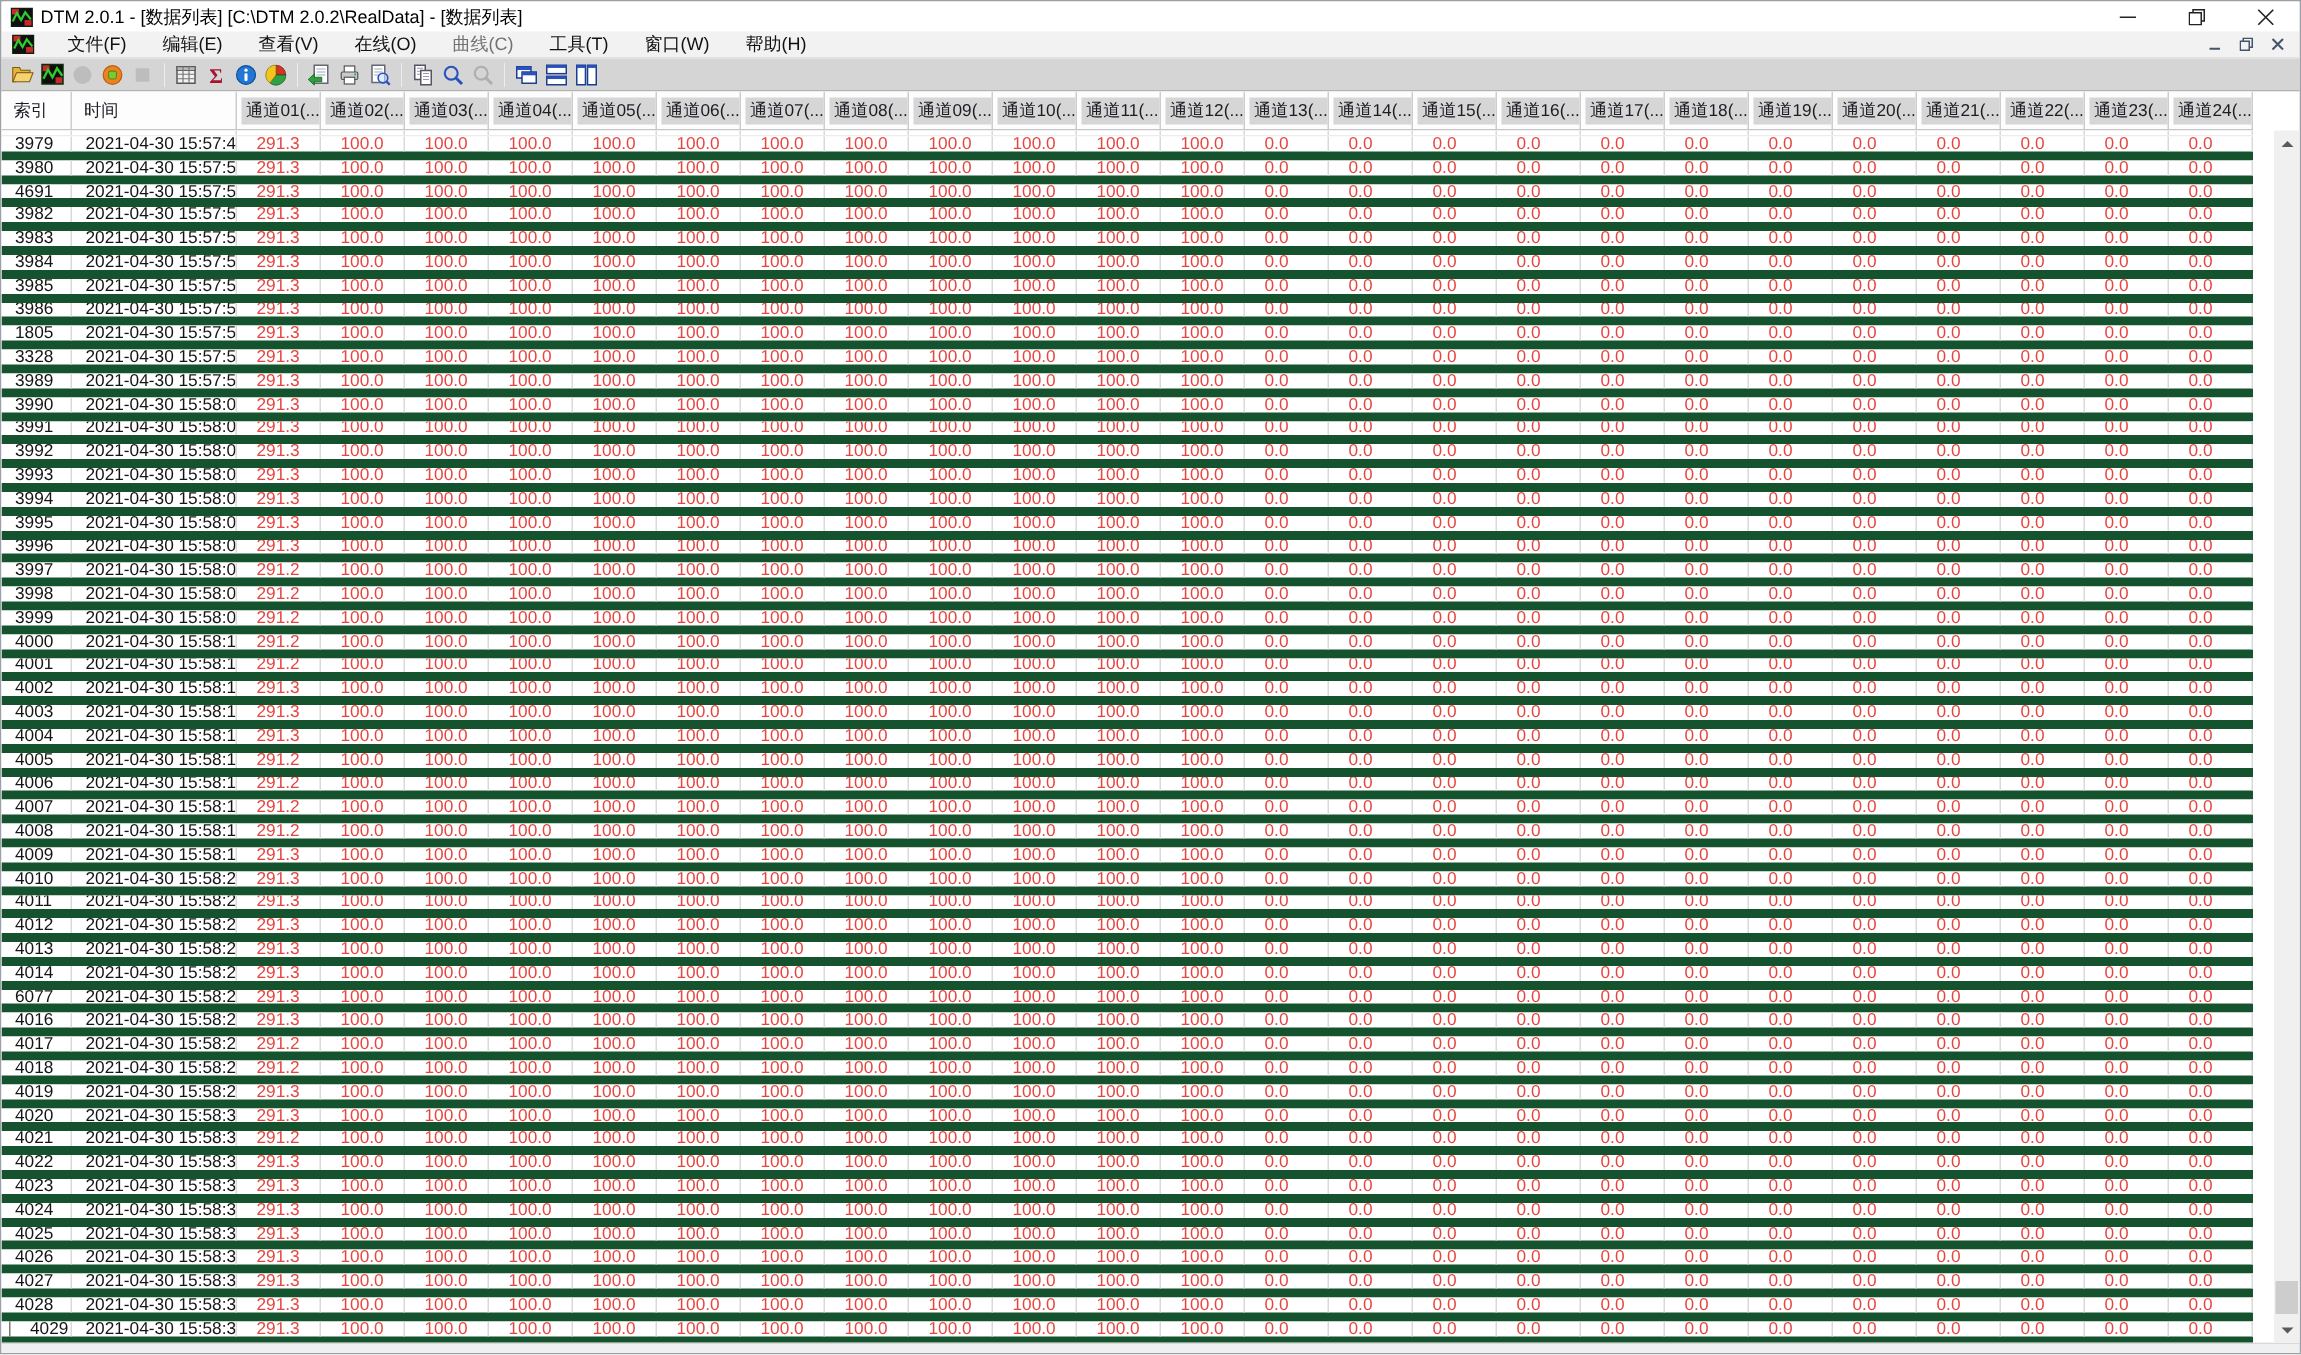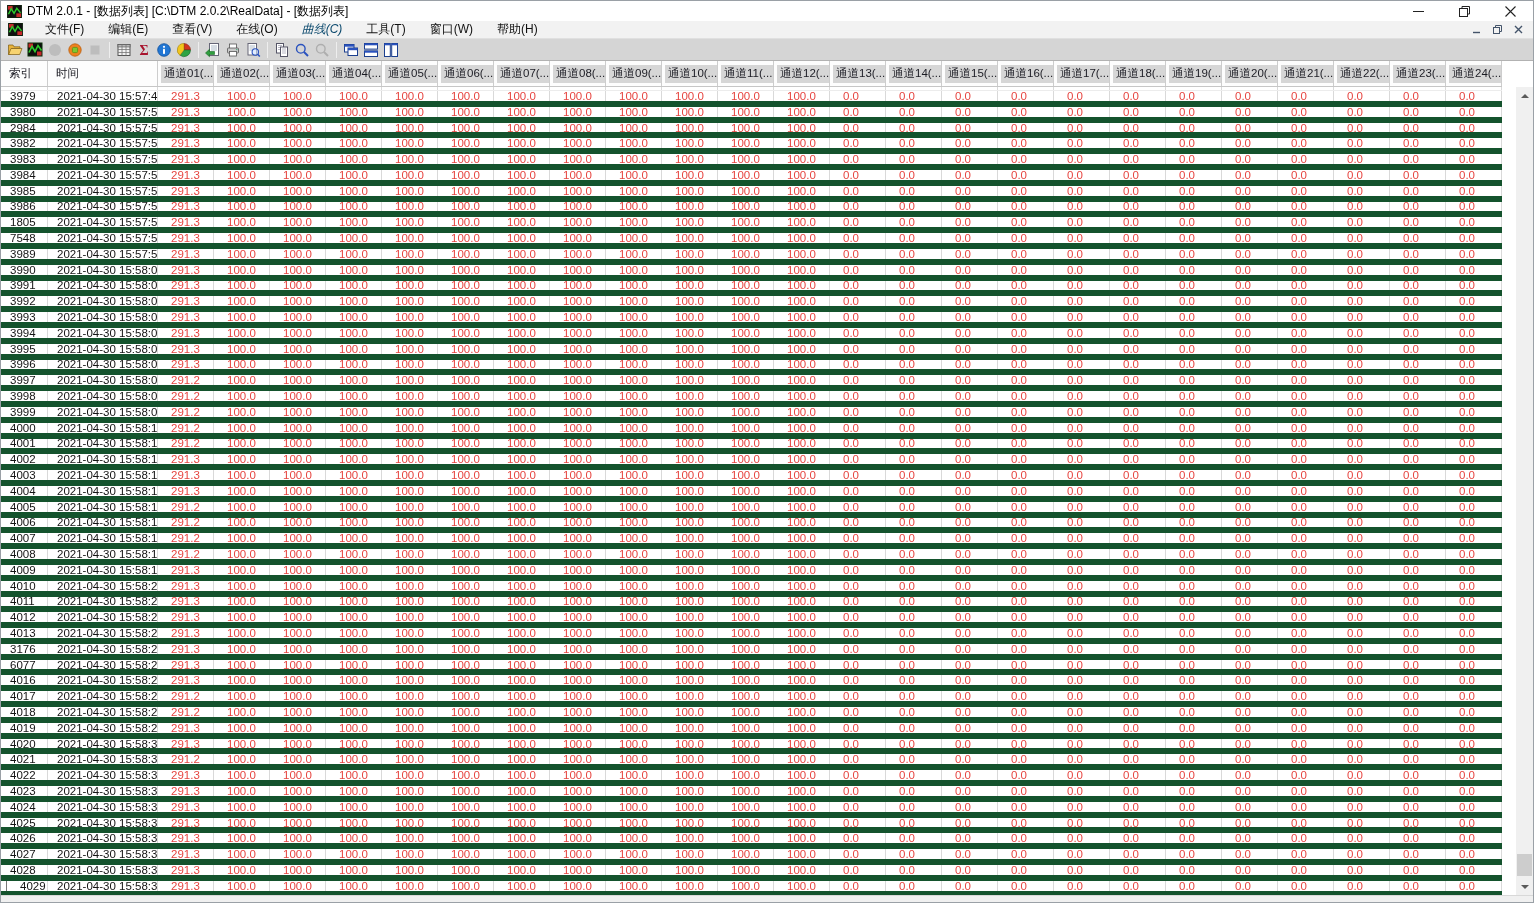--- a/index.html
+++ b/index.html
@@ -12,21 +12,21 @@
   .app-ico { width:15px; height:13px; margin:0 5px 0 6px; flex:0 0 auto; }
   .title-text { font-size:12px; color:#000; white-space:nowrap; }
   .win-btns { margin-left:auto; display:flex; height:100%; }
   .win-btn { width:46px; height:100%; display:flex; align-items:center; justify-content:center; }
   .win-btn svg { width:11px; height:11px; }
 
   
   .menubar { height:18px; background:#f2f2f2; display:flex; align-items:center; border-bottom:1px solid #e0e0e0; flex:0 0 auto; }
   .mdi-ico { width:15px; height:13px; margin:0 10px 0 7px; flex:0 0 auto; }
   .menu-item { font-size:12px; color:#111; padding:0 12px; height:100%; display:flex; align-items:center; white-space:nowrap; }
-  .menu-item.disabled { color:#0c4a6e;font-style:italic; }
+  .menu-item.disabled { color:#737373; }
   .mdi-btns { margin-left:auto; display:flex; align-items:center; gap:8px; padding-right:8px; }
   .mdi-btn { width:13px; height:12px; display:flex; align-items:center; justify-content:center; }
   .mdi-btn svg { width:9px; height:9px; }
 
   
   .toolbar { height:22px; background:#d5d5d5; border-bottom:1px solid #b2b2b2; display:flex; align-items:center; padding-left:4px; flex:0 0 auto; }
   .tb-btn { width:20px; height:20px; display:flex; align-items:center; justify-content:center; }
   .tb-btn svg { width:16px; height:16px; }
   .tb-sep { width:1px; height:16px; background:#9d9d9d; border-right:1px solid #eee; margin:0 4px; }
 
@@ -426,21 +426,21 @@
             <div class="cell val col-ch">0.0</div>
             <div class="cell val col-ch">0.0</div>
             <div class="cell val col-ch">0.0</div>
             <div class="cell val col-ch">0.0</div>
             <div class="cell val col-ch">0.0</div>
             <div class="cell val col-ch">0.0</div>
             <div class="cell val col-ch">0.0</div>
             <div class="cell val col-ch">0.0</div>
           </div>
           <div class="row">
-            <div class="cell idx col-idx">2984</div>
+            <div class="cell idx col-idx">4691</div>
             <div class="cell time col-time">2021-04-30 15:57:51</div>
             <div class="cell val col-ch">291.3</div>
             <div class="cell val col-ch">100.0</div>
             <div class="cell val col-ch">100.0</div>
             <div class="cell val col-ch">100.0</div>
             <div class="cell val col-ch">100.0</div>
             <div class="cell val col-ch">100.0</div>
             <div class="cell val col-ch">100.0</div>
             <div class="cell val col-ch">100.0</div>
             <div class="cell val col-ch">100.0</div>
@@ -622,21 +622,21 @@
             <div class="cell val col-ch">0.0</div>
             <div class="cell val col-ch">0.0</div>
             <div class="cell val col-ch">0.0</div>
             <div class="cell val col-ch">0.0</div>
             <div class="cell val col-ch">0.0</div>
             <div class="cell val col-ch">0.0</div>
             <div class="cell val col-ch">0.0</div>
             <div class="cell val col-ch">0.0</div>
           </div>
           <div class="row">
-            <div class="cell idx col-idx">7548</div>
+            <div class="cell idx col-idx">3328</div>
             <div class="cell time col-time">2021-04-30 15:57:58</div>
             <div class="cell val col-ch">291.3</div>
             <div class="cell val col-ch">100.0</div>
             <div class="cell val col-ch">100.0</div>
             <div class="cell val col-ch">100.0</div>
             <div class="cell val col-ch">100.0</div>
             <div class="cell val col-ch">100.0</div>
             <div class="cell val col-ch">100.0</div>
             <div class="cell val col-ch">100.0</div>
             <div class="cell val col-ch">100.0</div>
@@ -1350,21 +1350,21 @@
             <div class="cell val col-ch">0.0</div>
             <div class="cell val col-ch">0.0</div>
             <div class="cell val col-ch">0.0</div>
             <div class="cell val col-ch">0.0</div>
             <div class="cell val col-ch">0.0</div>
             <div class="cell val col-ch">0.0</div>
             <div class="cell val col-ch">0.0</div>
             <div class="cell val col-ch">0.0</div>
           </div>
           <div class="row">
-            <div class="cell idx col-idx">3176</div>
+            <div class="cell idx col-idx">4014</div>
             <div class="cell time col-time">2021-04-30 15:58:24</div>
             <div class="cell val col-ch">291.3</div>
             <div class="cell val col-ch">100.0</div>
             <div class="cell val col-ch">100.0</div>
             <div class="cell val col-ch">100.0</div>
             <div class="cell val col-ch">100.0</div>
             <div class="cell val col-ch">100.0</div>
             <div class="cell val col-ch">100.0</div>
             <div class="cell val col-ch">100.0</div>
             <div class="cell val col-ch">100.0</div>

